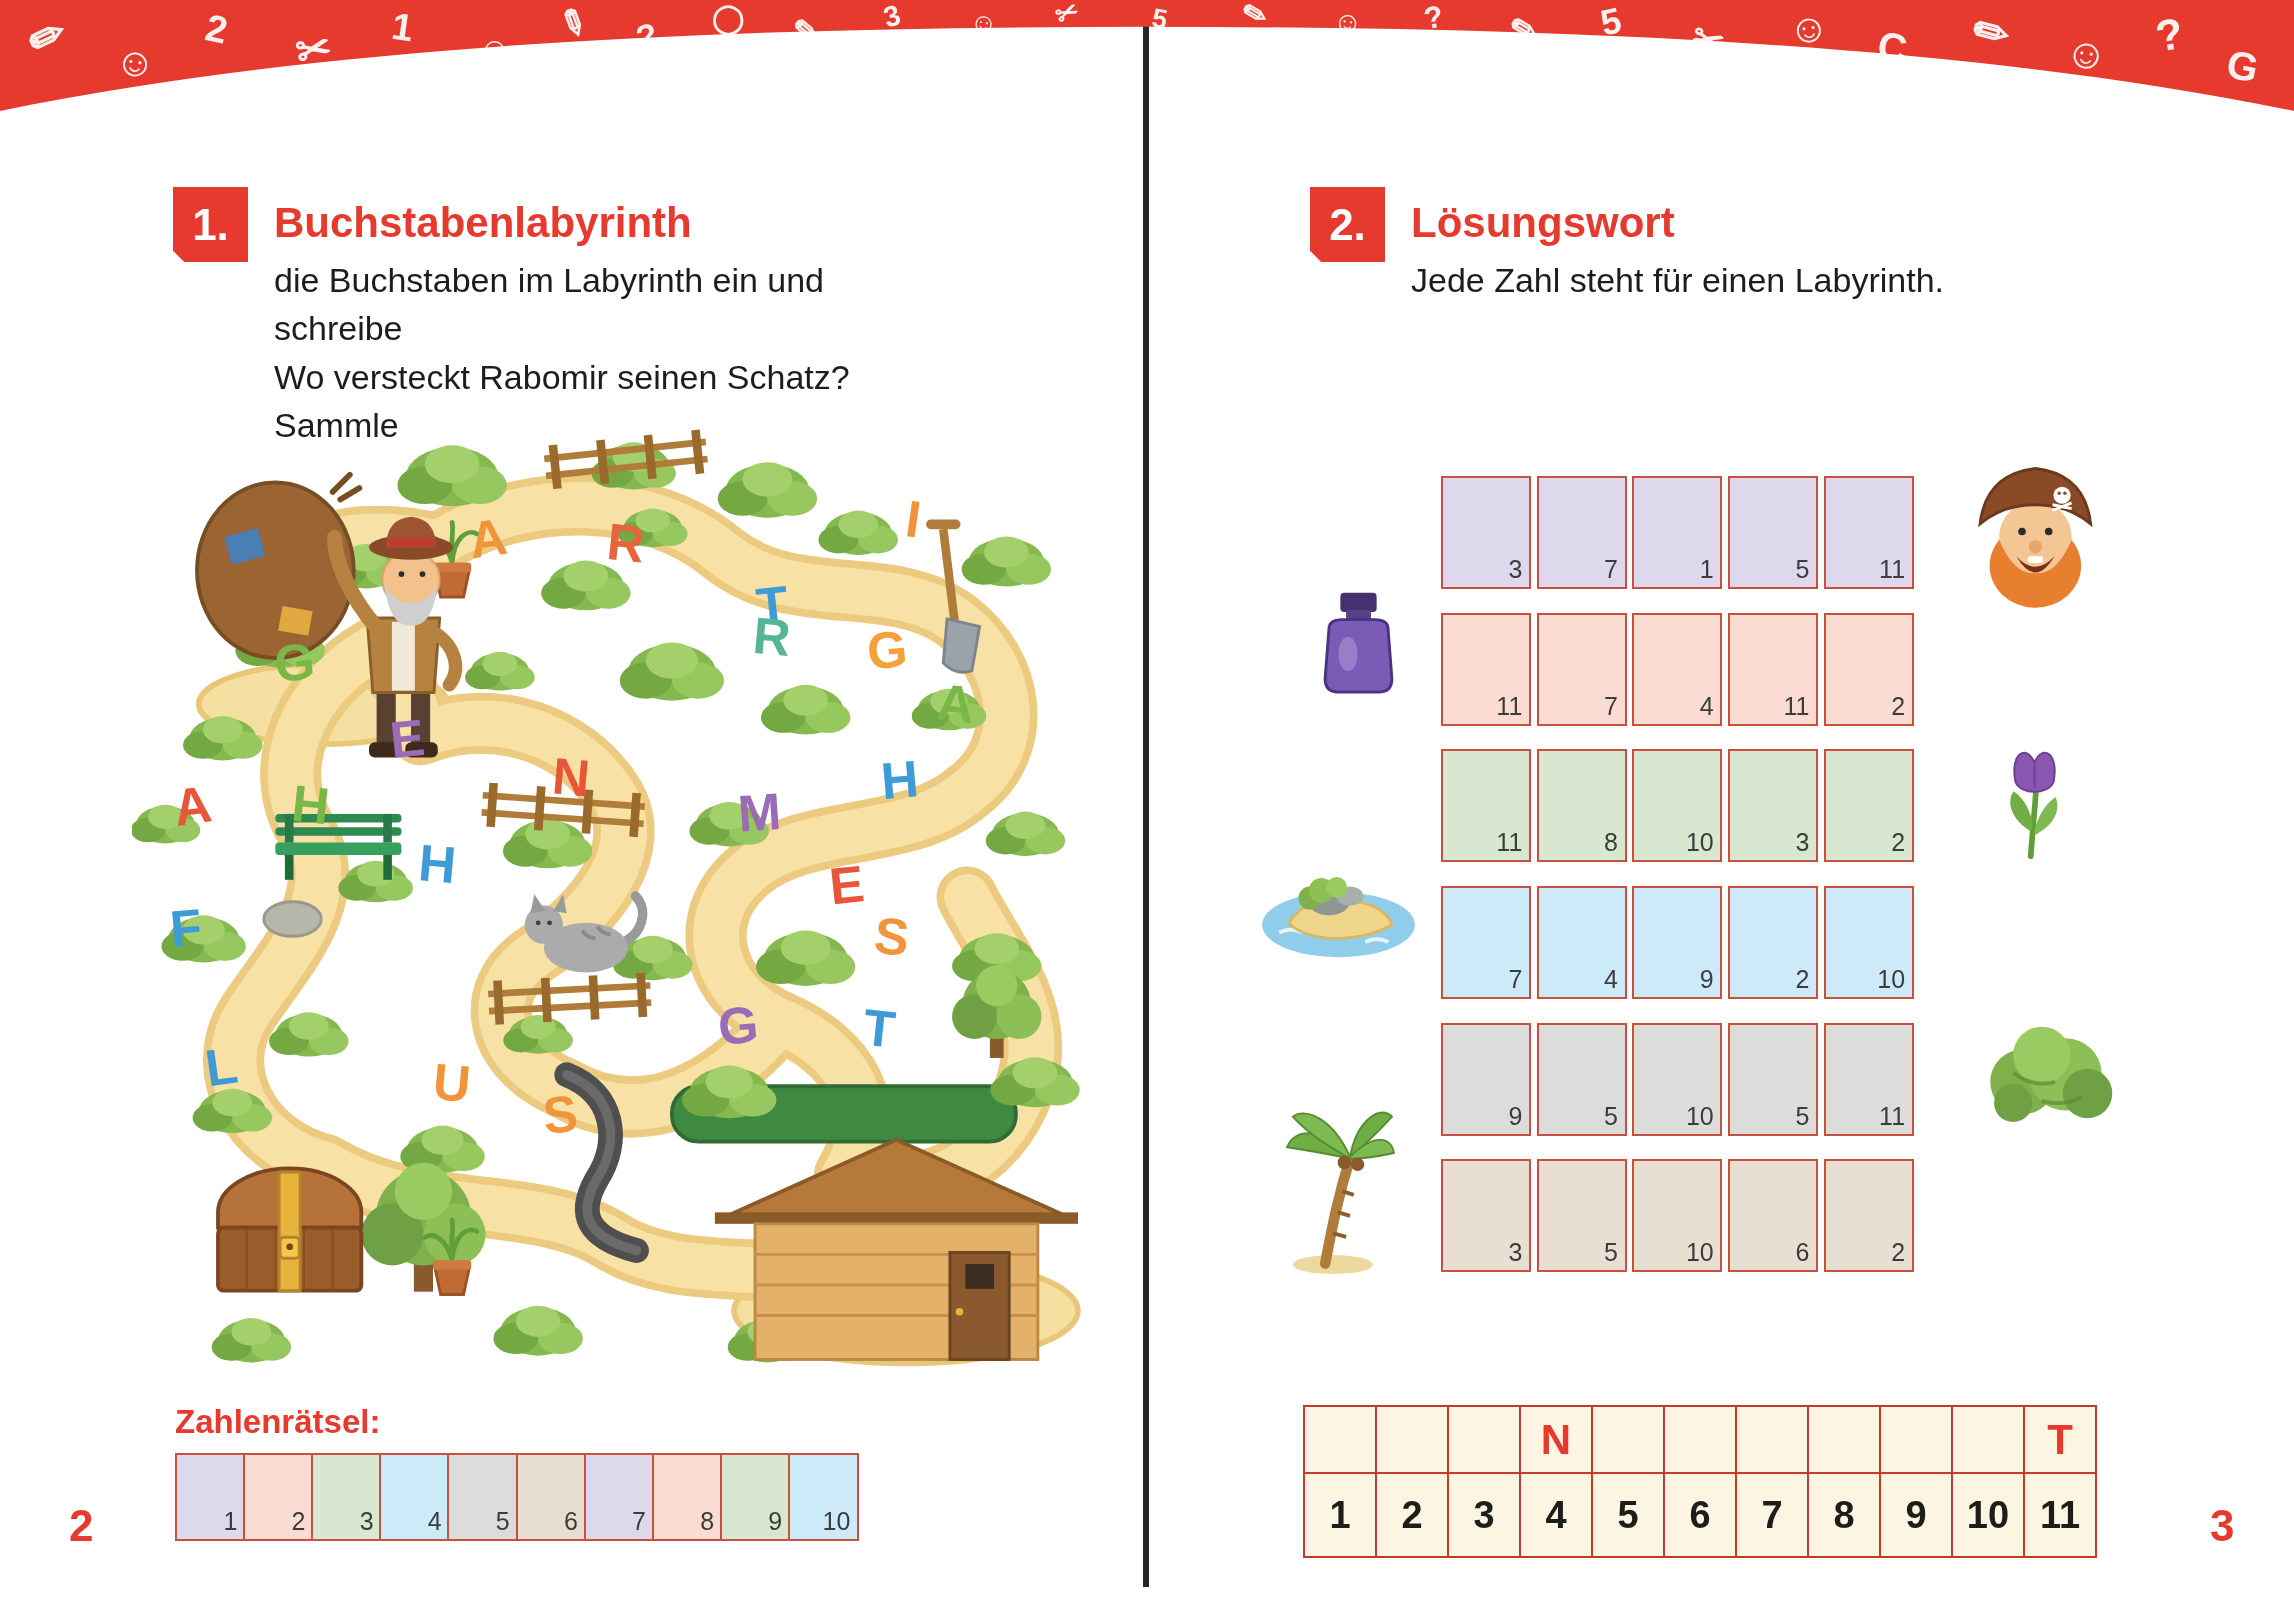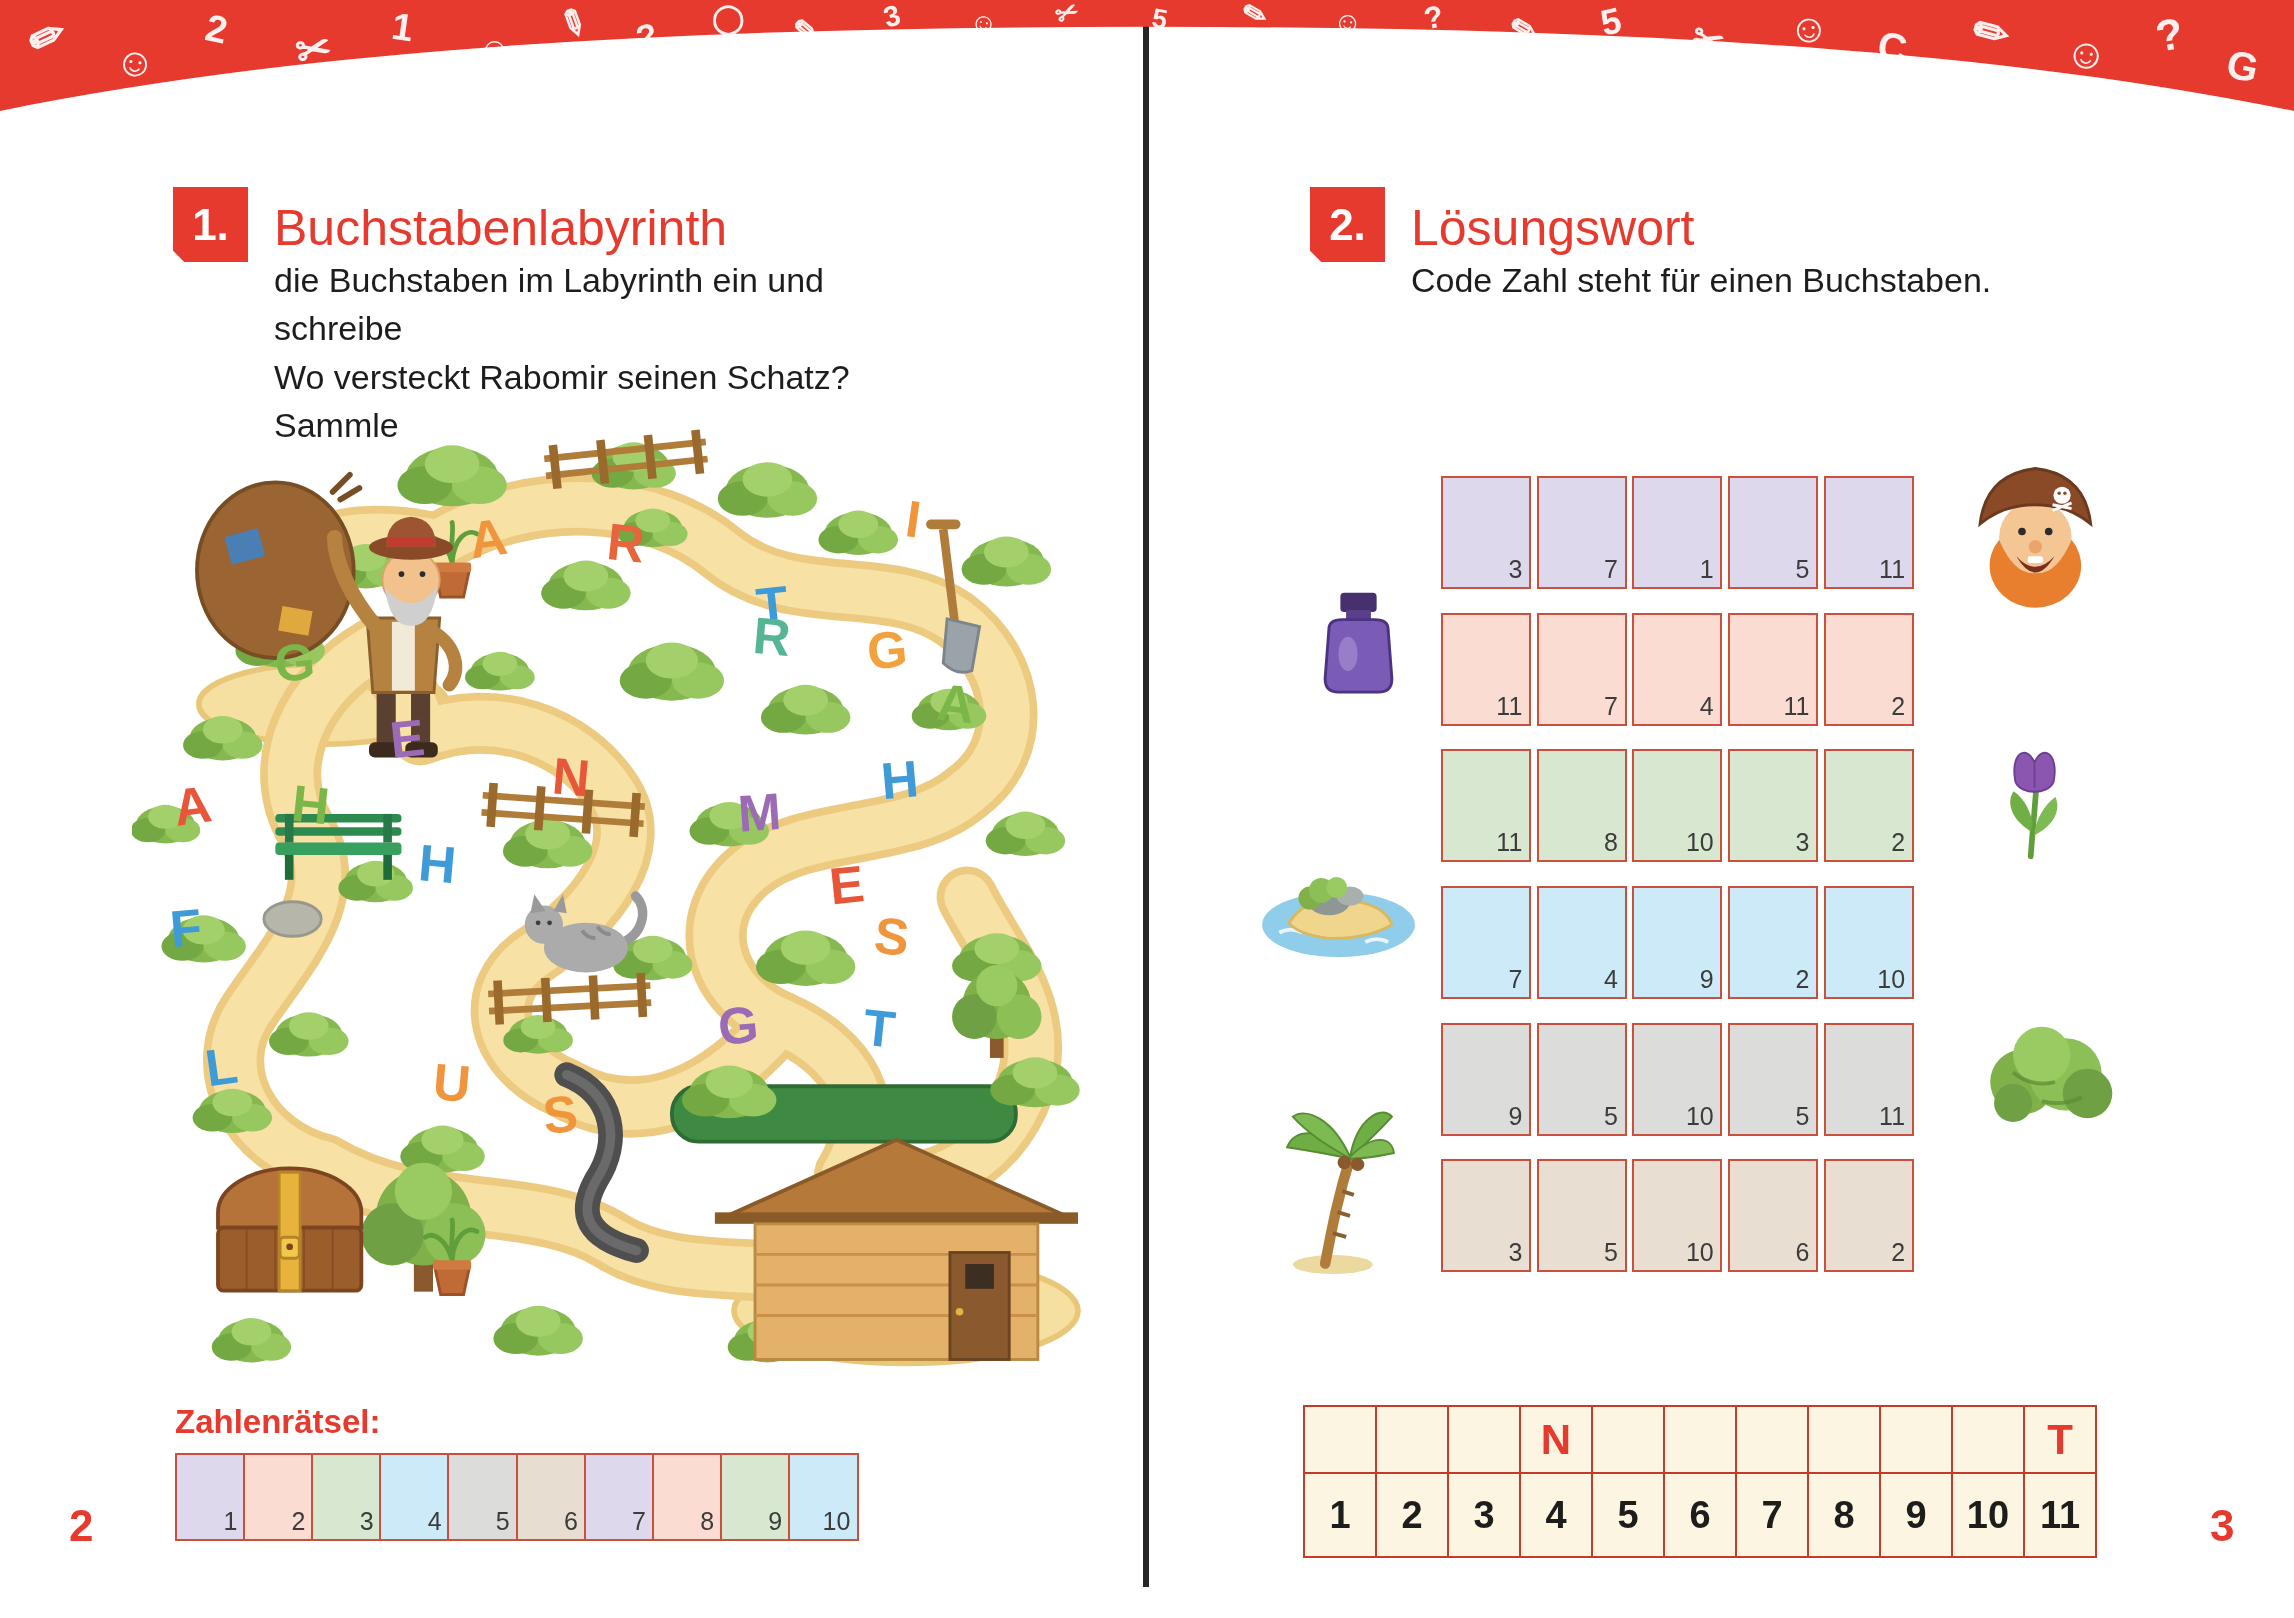--- a/index.html
+++ b/index.html
@@ -9,21 +9,21 @@
   
   #band-svg{position:absolute;left:0;top:0;z-index:3;display:block;}
   #doodles{position:absolute;left:0;top:0;width:2294px;height:134px;z-index:4;pointer-events:none;}
   .doodle{position:absolute;color:rgba(255,255,255,.92);font-weight:bold;line-height:1;}
   
   #divider{position:absolute;left:1143px;top:0;width:5.7px;height:1587px;background:#272727;z-index:2;}
   
   .badge{position:absolute;width:75px;height:75px;background:var(--red);color:#fff;display:flex;
          align-items:center;justify-content:center;font-size:44px;font-weight:bold;z-index:5;
          clip-path:polygon(0 0,100% 0,100% 100%,15% 100%,0 85%);}
-  .title{position:absolute;font-size:50px;font-weight:normal;color:var(--red);z-index:5;}
+  .title{position:absolute;font-size:42px;font-weight:bold;color:var(--red);z-index:5;}
   .intro{position:absolute;font-size:34px;line-height:1.42;z-index:5;color:var(--ink);}
   
   #maze{position:absolute;left:132px;top:417px;width:989px;height:961px;z-index:4;}
   
   #solution-label{position:absolute;left:175px;top:1403px;font-size:33px;font-weight:bold;color:var(--red);z-index:5;}
   #solution-boxes{position:absolute;left:175px;top:1453px;display:flex;z-index:5;}
   .sbox{width:67px;height:84px;border:2.9px solid var(--boxborder);margin-left:-2.9px;position:relative;box-sizing:content-box;}
   .sbox:first-child{margin-left:0;}
   .corner-num{position:absolute;right:6.7px;bottom:4.8px;font-size:25px;color:#3c3c3c;line-height:1;}
   
@@ -339,21 +339,21 @@
       </div>
       <div class="sbox" style="background: rgb(205, 234, 248);">
         <span class="corner-num">10</span>
       </div>
     </div>
   <div class="page-num" id="page-num-left">2</div>
 
   <div class="badge" style="left:1310px;top:187px;">2.</div>
   <div class="title" style="left:1411px;top:199px;">Lösungswort</div>
   <div class="intro" id="intro-right" style="left:1411px;top:256px;width:669px;">
-      <div>Code Zahl steht für einen Buchstaben.</div>
+      <div>Jede Zahl steht für einen Labyrinth.</div>
     </div>
 
   <div id="rows">
       <div class="num-row" style="top: 0px;">
         <div class="nbox" style="background: rgb(221, 216, 235);">
           <span class="corner-num">3</span>
         </div>
         <div class="nbox" style="background: rgb(221, 216, 235);">
           <span class="corner-num">7</span>
         </div>

